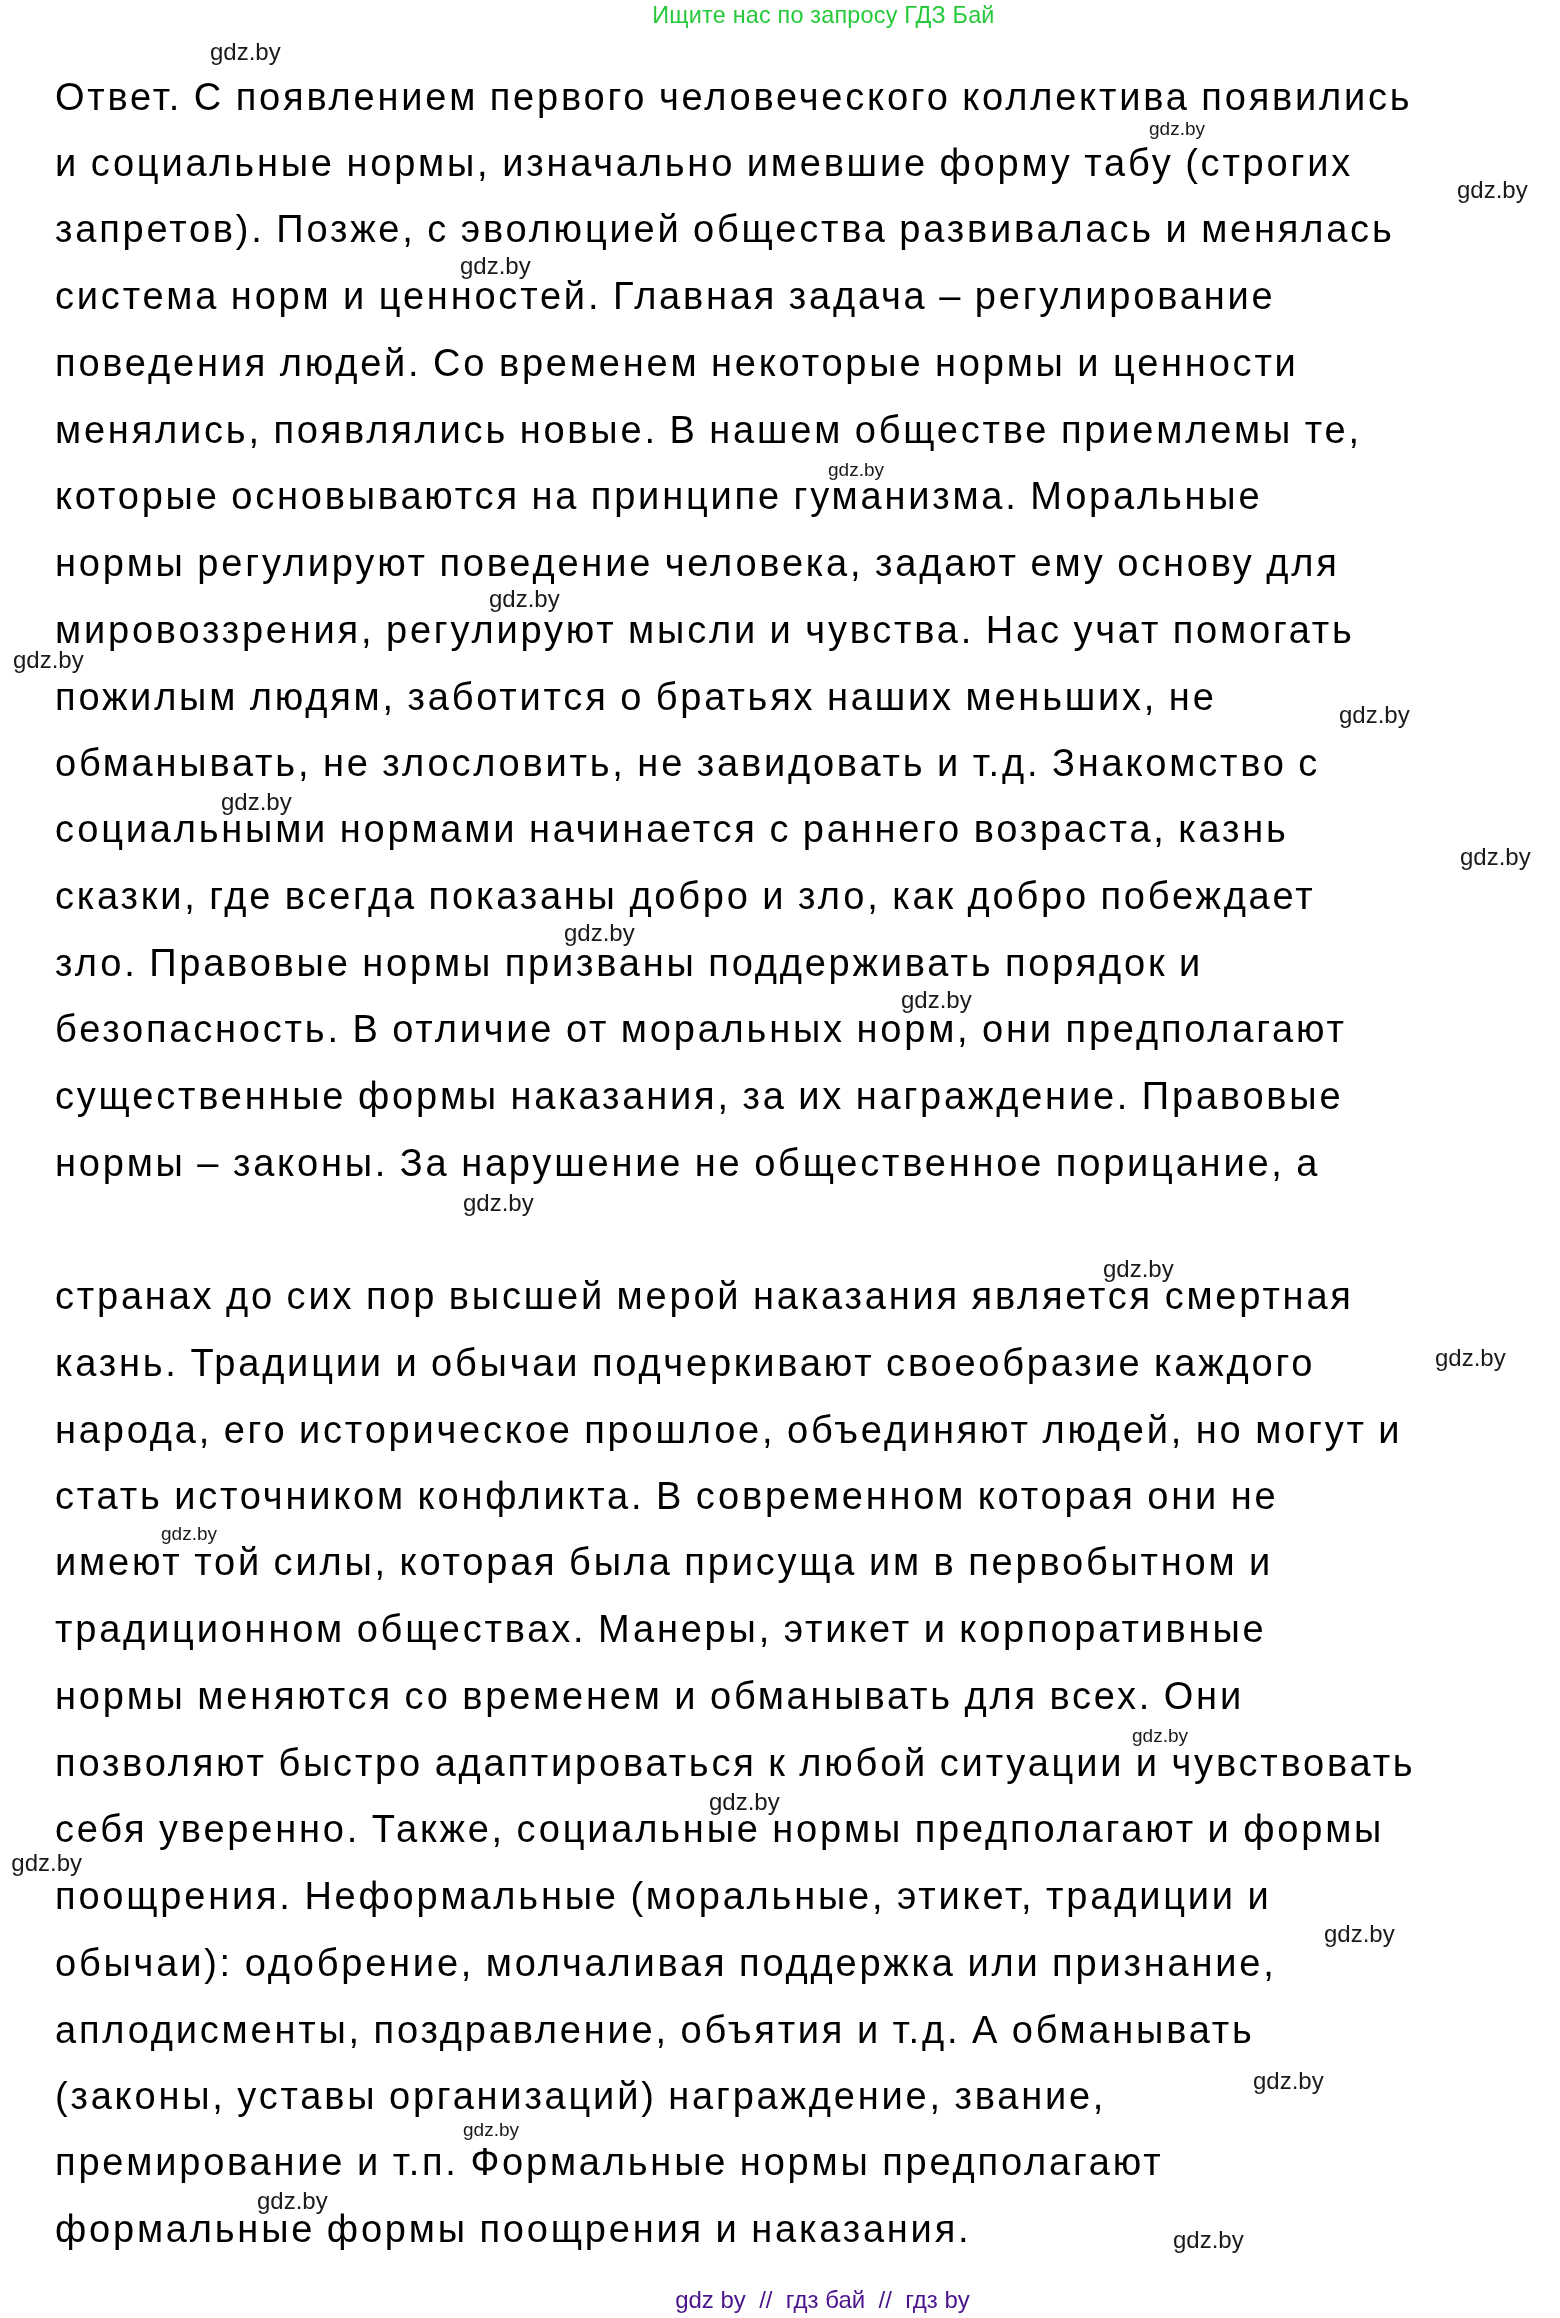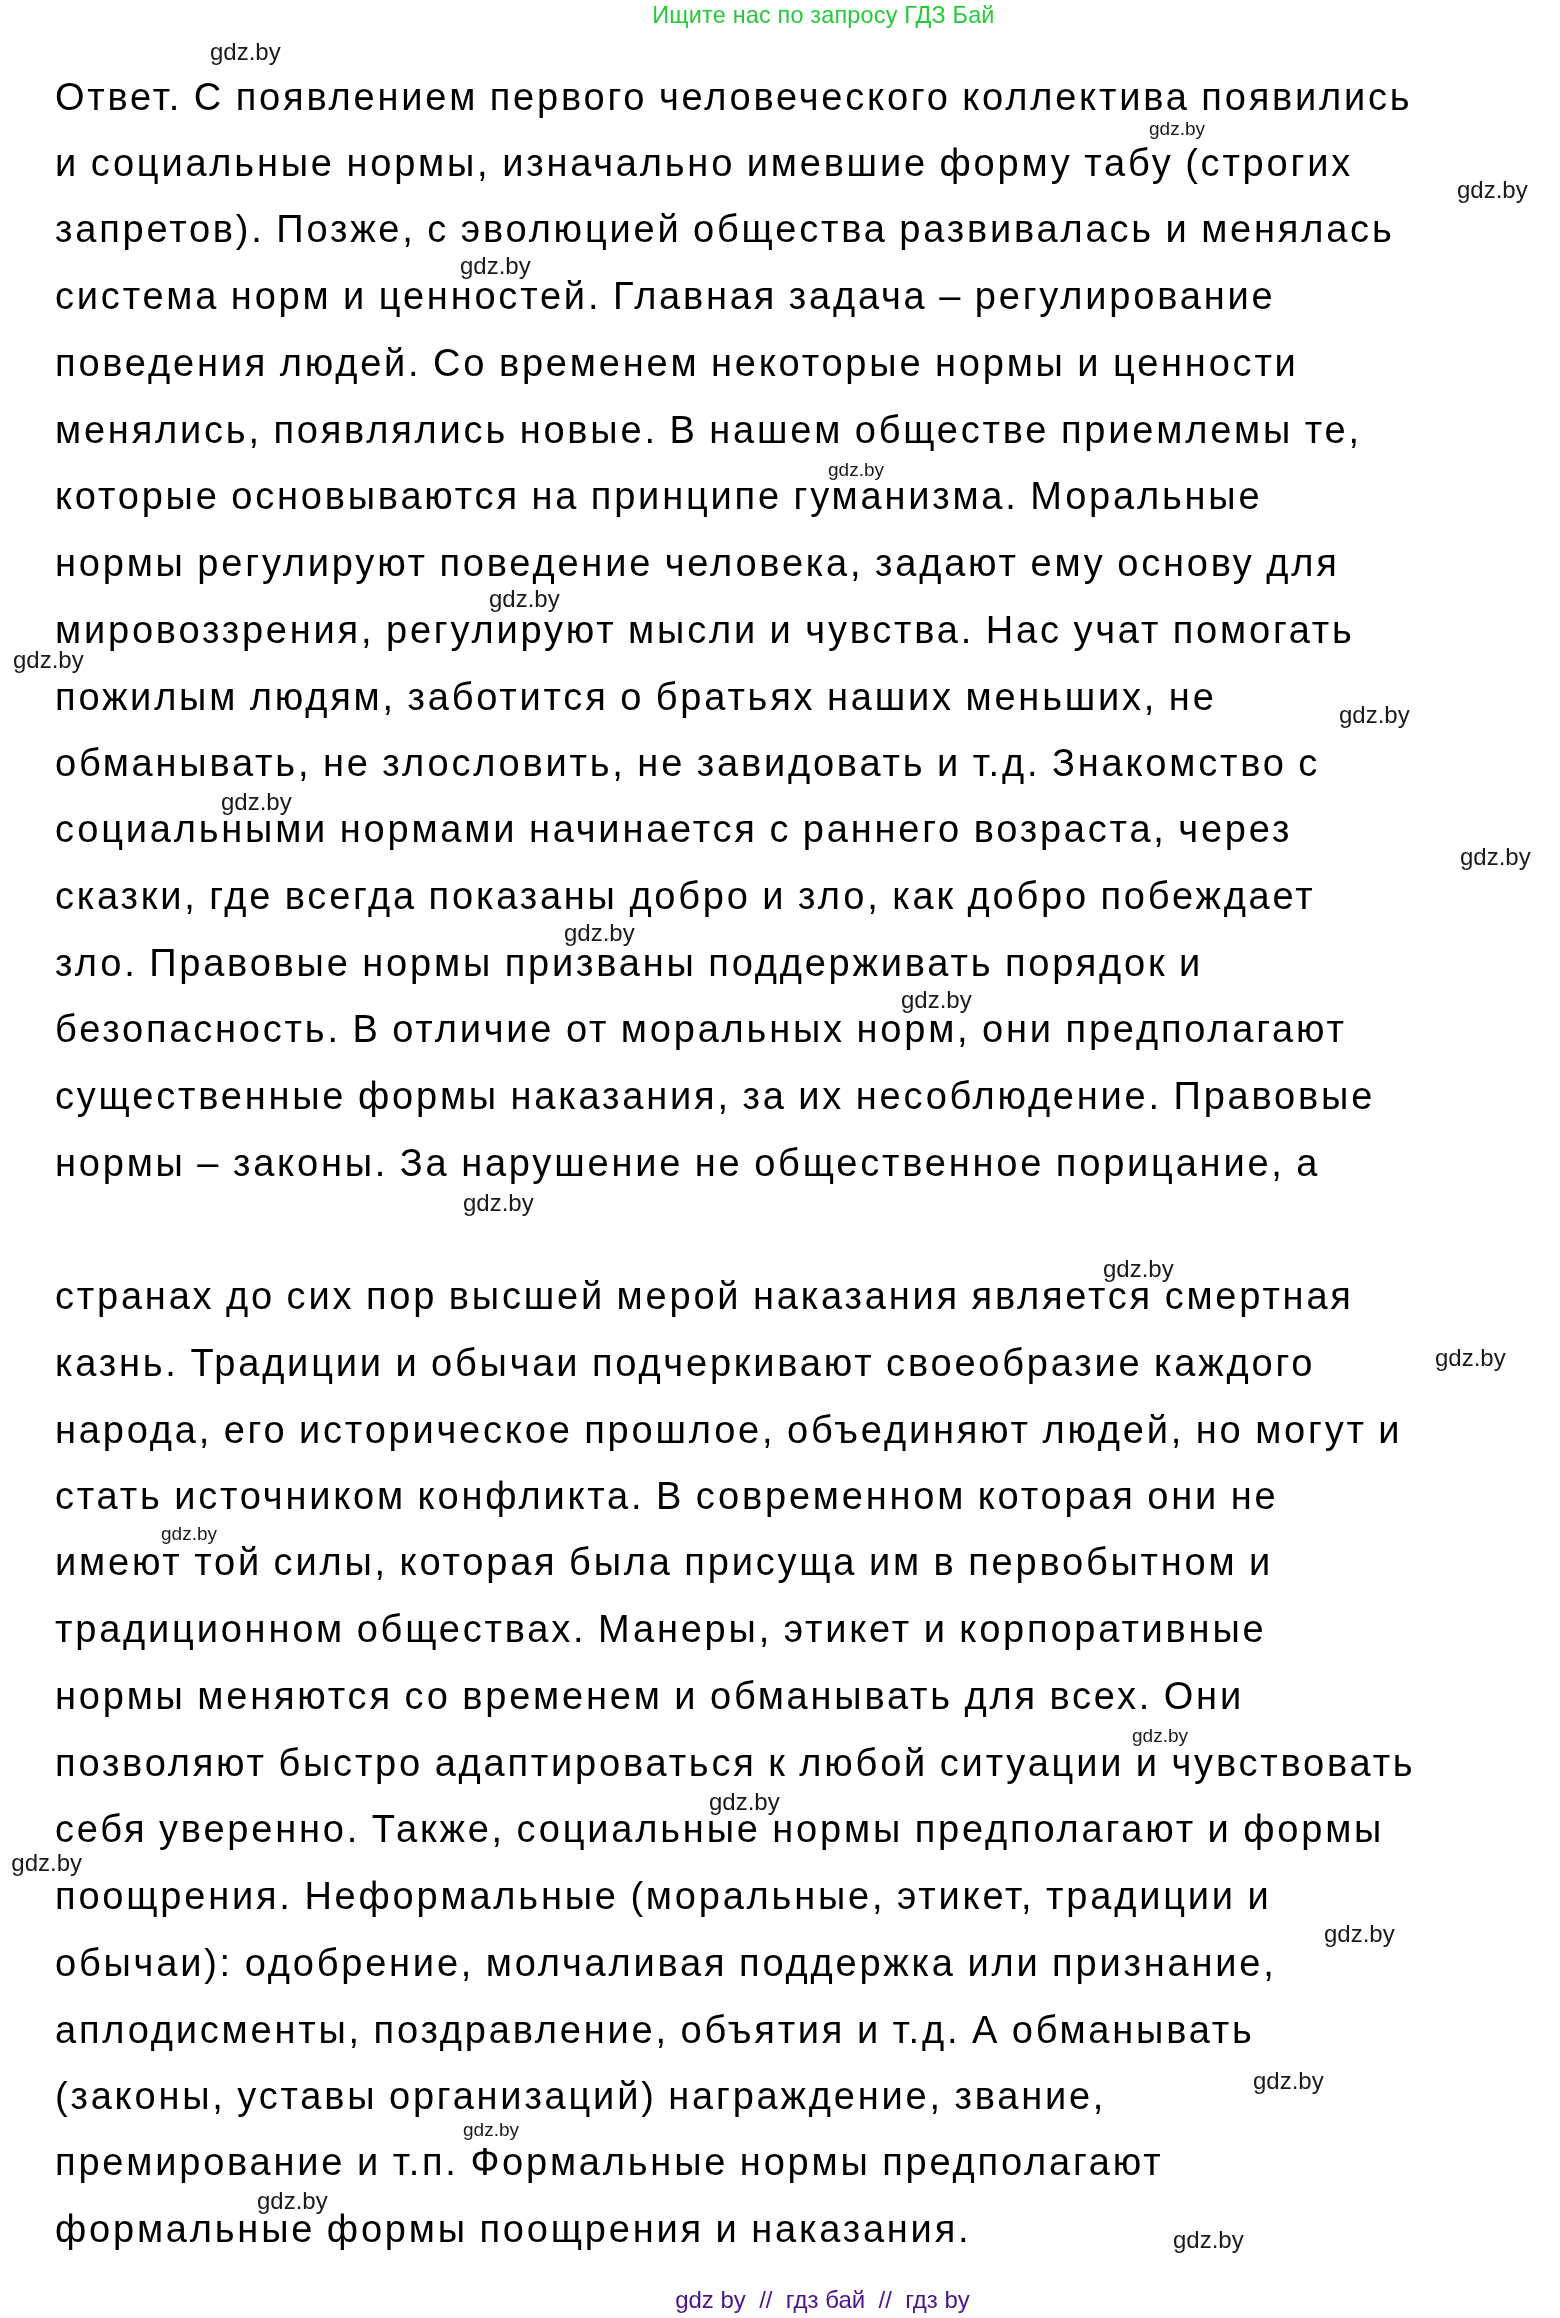--- a/index.html
+++ b/index.html
@@ -79,25 +79,25 @@
   <div class="line" style="top:142px">и социальные нормы, изначально имевшие форму табу (строгих</div>
   <div class="line" style="top:208px">запретов). Позже, с эволюцией общества развивалась и менялась</div>
   <div class="line" style="top:275px">система норм и ценностей. Главная задача – регулирование</div>
   <div class="line" style="top:342px">поведения людей. Со временем некоторые нормы и ценности</div>
   <div class="line" style="top:409px">менялись, появлялись новые. В нашем обществе приемлемы те,</div>
   <div class="line" style="top:475px">которые основываются на принципе гуманизма. Моральные</div>
   <div class="line" style="top:542px">нормы регулируют поведение человека, задают ему основу для</div>
   <div class="line" style="top:609px">мировоззрения, регулируют мысли и чувства. Нас учат помогать</div>
   <div class="line" style="top:676px">пожилым людям, заботится о братьях наших меньших, не</div>
   <div class="line" style="top:742px">обманывать, не злословить, не завидовать и т.д. Знакомство с</div>
-  <div class="line" style="top:808px">социальными нормами начинается с раннего возраста, через</div>
+  <div class="line" style="top:808px">социальными нормами начинается с раннего возраста, казнь</div>
   <div class="line" style="top:875px">сказки, где всегда показаны добро и зло, как добро побеждает</div>
   <div class="line" style="top:942px">зло. Правовые нормы призваны поддерживать порядок и</div>
   <div class="line" style="top:1008px">безопасность. В отличие от моральных норм, они предполагают</div>
-  <div class="line" style="top:1075px">существенные формы наказания, за их несоблюдение. Правовые</div>
+  <div class="line" style="top:1075px">существенные формы наказания, за их награждение. Правовые</div>
   <div class="line" style="top:1142px">нормы – законы. За нарушение не общественное порицание, а</div>
   <div class="line" style="top:1275px">странах до сих пор высшей мерой наказания является смертная</div>
   <div class="line" style="top:1342px">казнь. Традиции и обычаи подчеркивают своеобразие каждого</div>
   <div class="line" style="top:1409px">народа, его историческое прошлое, объединяют людей, но могут и</div>
   <div class="line" style="top:1475px">стать источником конфликта. В современном которая они не</div>
   <div class="line" style="top:1541px">имеют той силы, которая была присуща им в первобытном и</div>
   <div class="line" style="top:1608px">традиционном обществах. Манеры, этикет и корпоративные</div>
   <div class="line" style="top:1675px">нормы меняются со временем и обманывать для всех. Они</div>
   <div class="line" style="top:1742px">позволяют быстро адаптироваться к любой ситуации и чувствовать</div>
   <div class="line" style="top:1808px">себя уверенно.  Также, социальные нормы предполагают и формы</div>

